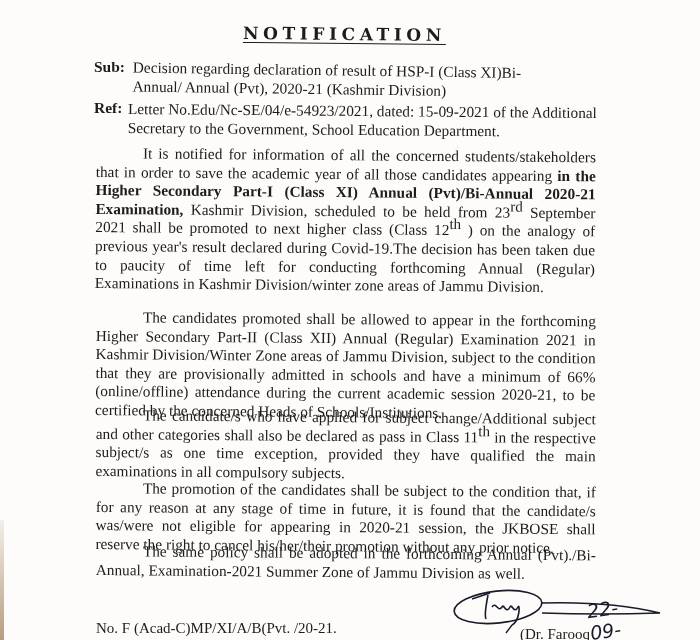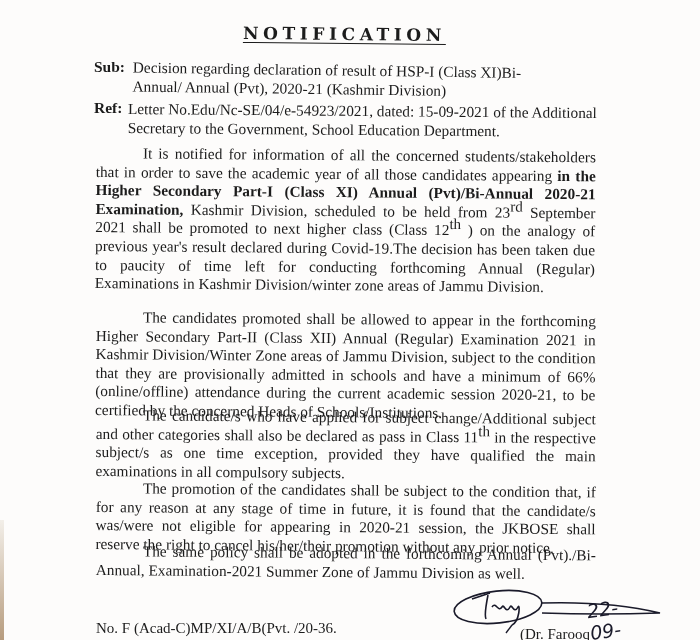--- a/index.html
+++ b/index.html
@@ -78,21 +78,21 @@
   <div class="block para p2">The candidates promoted shall be allowed to appear in the forthcoming Higher Secondary Part-II (Class XII) Annual (Regular) Examination 2021 in Kashmir Division/Winter Zone areas of Jammu Division, subject to the condition that they are provisionally admitted in schools and have a minimum of 66% (online/offline) attendance during the current academic session 2020-21, to be certified by the concerned Heads of Schools/Institutions.</div>
 
   <div class="block para p3">
     <span>The candidate/s who have applied for subject change/Additional subject and other categories shall also be declared as pass in Class 11</span><sup>th</sup><span> in the respective subject/s as one time exception, provided they have qualified the main examinations in all compulsory subjects.</span>
   </div>
 
   <div class="block para p4">The promotion of the candidates shall be subject to the condition that, if for any reason at any stage of time in future, it is found that the candidate/s was/were not eligible for appearing in 2020-21 session, the JKBOSE shall reserve the right to cancel his/her/their promotion without any prior notice.</div>
 
   <div class="block para p5">The same policy shall be adopted in the forthcoming Annual (Pvt)./Bi-Annual, Examination-2021  Summer Zone of  Jammu Division as well.</div>
 
-  <div class="ref-no">No. F (Acad-C)MP/XI/A/B(Pvt. /20-36.</div>
+  <div class="ref-no">No. F (Acad-C)MP/XI/A/B(Pvt. /20-21.</div>
 
   <svg class="signature" viewBox="0 0 230 50">
     <ellipse cx="48" cy="22" rx="44" ry="16" fill="none" stroke="#1a1a2a" stroke-width="1.6" transform="rotate(-6 48 22)"></ellipse>
     <path d="M92 18 Q160 16 210 28 Q150 30 92 28" fill="none" stroke="#1a1a2a" stroke-width="1.4"></path>
     <path d="M22 14 L40 8 M38 10 C36 20 34 30 36 34 M42 22 C46 16 48 28 52 22 C54 18 56 30 60 22 C62 18 64 30 68 22 C70 18 70 36 62 40" fill="none" stroke="#1a1a2a" stroke-width="1.6"></path>
     <path d="M62 40 L56 48" fill="none" stroke="#1a1a2a" stroke-width="1.4"></path>
   </svg>
   <div class="sign-date">22-09-21</div>
   <div class="sign-name">(Dr. Farooq Ahmad Reer)</div>
 </div>

